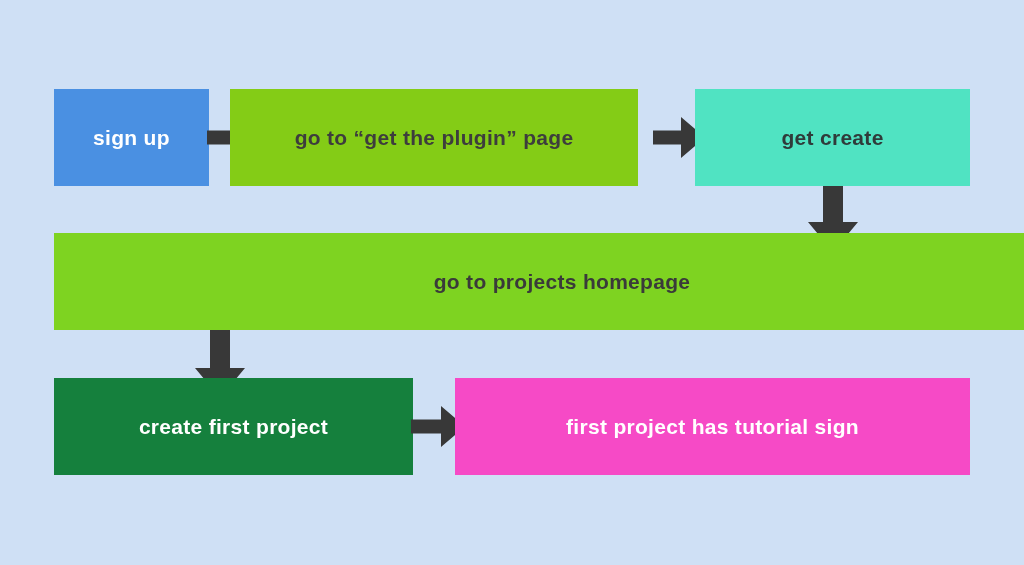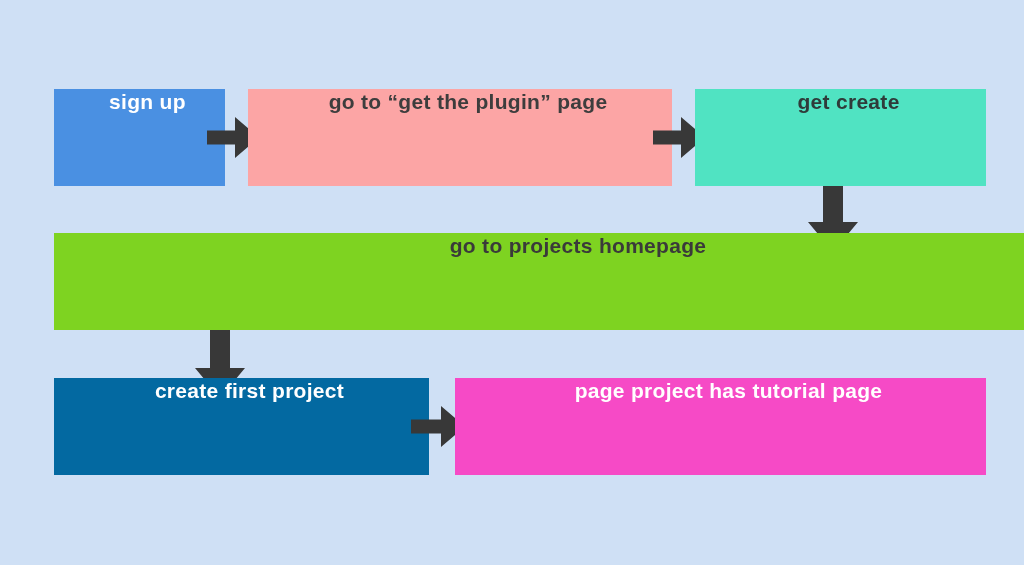--- a/index.html
+++ b/index.html
@@ -9,47 +9,47 @@
   }
   .canvas {
     position: relative;
     width: 1024px;
     height: 565px;
     overflow: hidden;
   }
   .node {
     position: absolute;
     display: flex;
+    align-items: center;
     justify-content: center;
     font-weight: bold;
     font-size: 21px;
     letter-spacing: 0.3px;
     text-align: center;
     line-height: 1.2;
-    padding-left: 16px;
   }
   .arrow {
     position: absolute;
     display: block;
   }
 </style>
 </head>
 <body>
 
 <div class="canvas" style="background-color: rgb(207, 224, 245);">
 
   <div class="node" style="left: 54px; top: 89px; width: 155px; height: 97px; background-color: rgb(74, 144, 226); color: rgb(255, 255, 255);">
     <span>sign up</span>
   </div>
 
   <svg class="arrow" style="left:207px; top:117px;" width="52" height="41" viewBox="0 0 52 41">
     <polygon points="0,13.5 28,13.5 28,0 52,20.5 28,41 28,27.5 0,27.5" fill="#383838"></polygon>
   </svg>
 
-  <div class="node" style="left: 248px; top: 89px; width: 408px; height: 97px; background-color: #fca5a5; color: rgb(61, 61, 61);">
+  <div class="node" style="left: 230px; top: 89px; width: 408px; height: 97px; background-color: #84cc16; color: rgb(61, 61, 61);">
     <span>go to “get the plugin” page</span>
   </div>
 
   <svg class="arrow" style="left:653px; top:117px;" width="52" height="41" viewBox="0 0 52 41">
     <polygon points="0,13.5 28,13.5 28,0 52,20.5 28,41 28,27.5 0,27.5" fill="#383838"></polygon>
   </svg>
 
   <div class="node" style="left: 695px; top: 89px; width: 275px; height: 97px; background-color: rgb(80, 227, 194); color: rgb(47, 59, 58);">
     <span>get create</span>
   </div>
@@ -59,25 +59,25 @@
   </svg>
 
   <div class="node" style="left: 54px; top: 233px; width: 1016px; height: 97px; background-color: rgb(126, 211, 33); color: rgb(58, 58, 58);">
     <span>go to projects homepage</span>
   </div>
 
   <svg class="arrow" style="left:195px; top:330px;" width="50" height="68" viewBox="0 0 50 68">
     <polygon points="15,0 35,0 35,38 50,38 25,68 0,38 15,38" fill="#383838"></polygon>
   </svg>
 
-  <div class="node" style="left: 54px; top: 378px; width: 359px; height: 97px; background-color: #0369a1; color: rgb(255, 255, 255);">
+  <div class="node" style="left: 54px; top: 378px; width: 359px; height: 97px; background-color: #15803d; color: rgb(255, 255, 255);">
     <span>create first project</span>
   </div>
 
   <svg class="arrow" style="left:411px; top:406px;" width="54" height="41" viewBox="0 0 54 41">
     <polygon points="0,13.5 30,13.5 30,0 54,20.5 30,41 30,27.5 0,27.5" fill="#383838"></polygon>
   </svg>
 
   <div class="node" style="left: 455px; top: 378px; width: 515px; height: 97px; background-color: rgb(246, 74, 198); color: rgb(255, 255, 255);">
-    <span>page project has tutorial page</span>
+    <span>first project has tutorial sign</span>
   </div>
 
 </div>
 
 </body></html>

